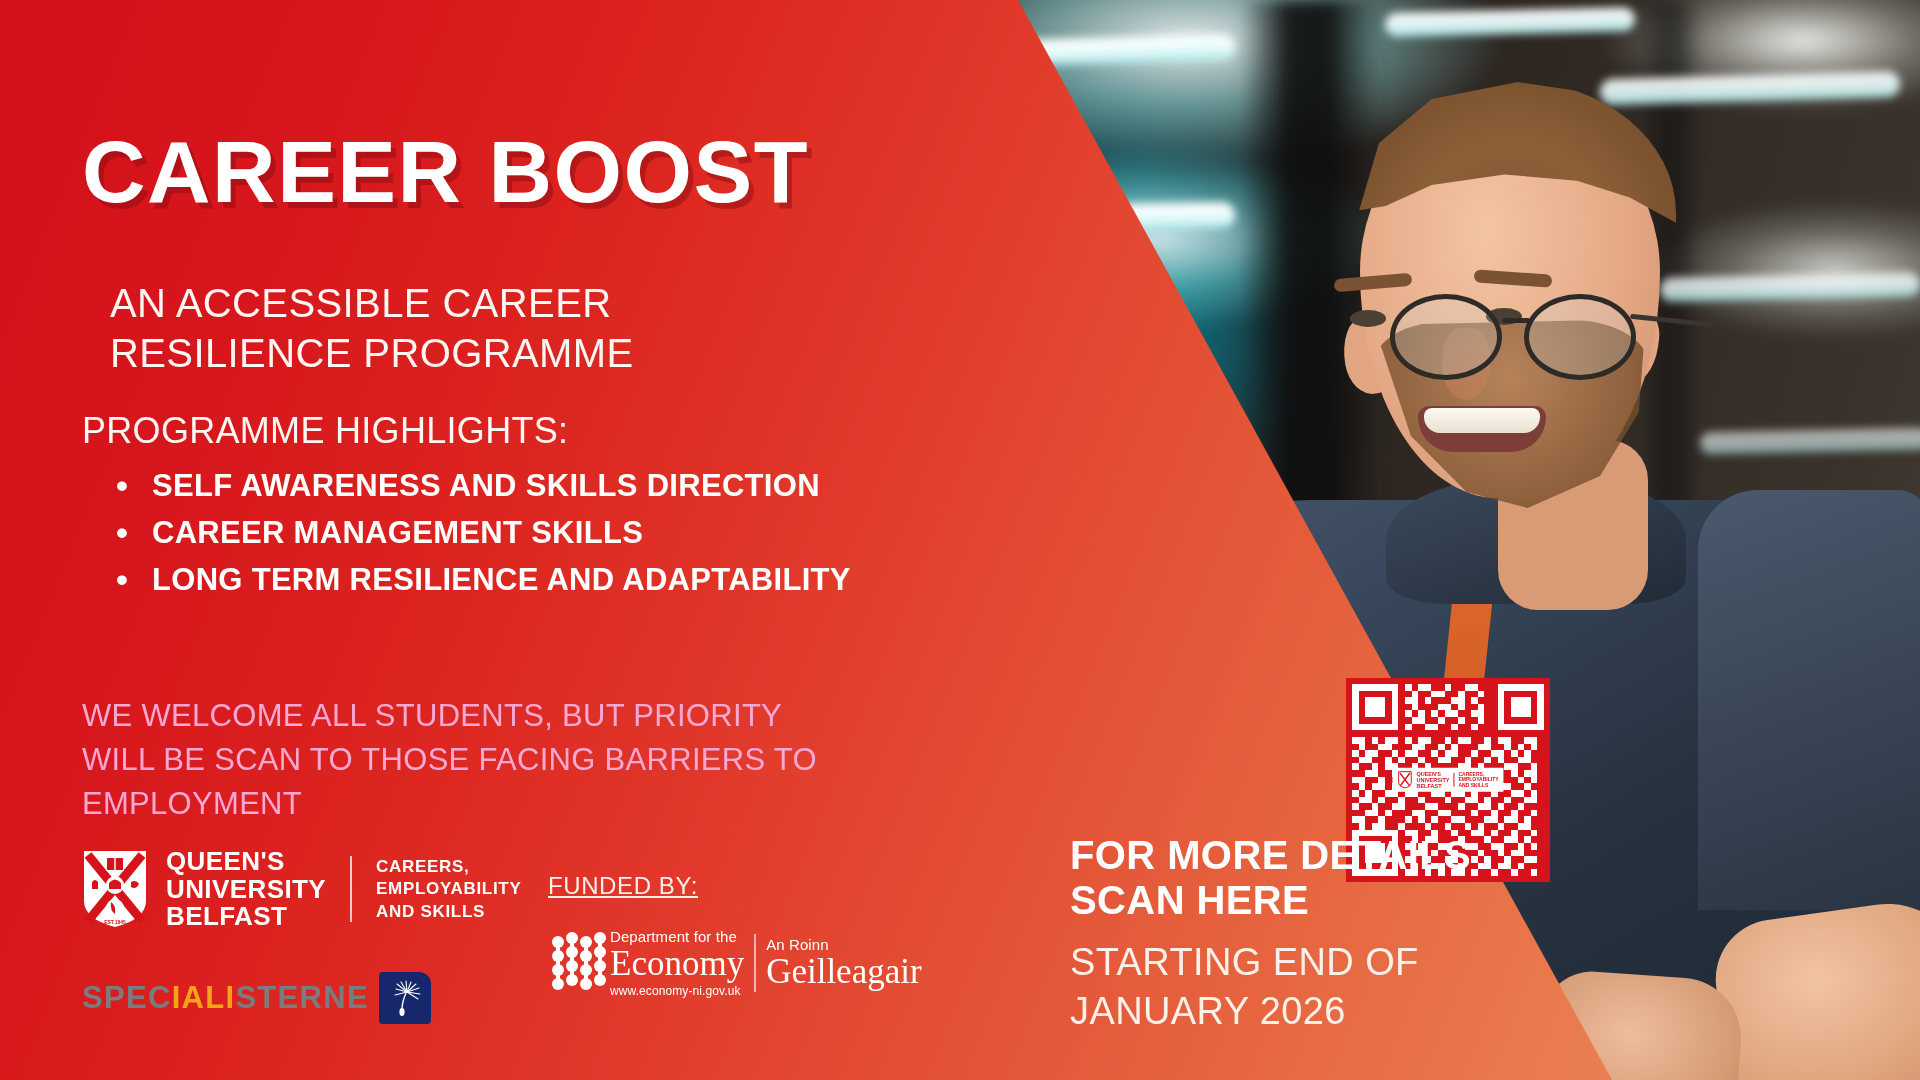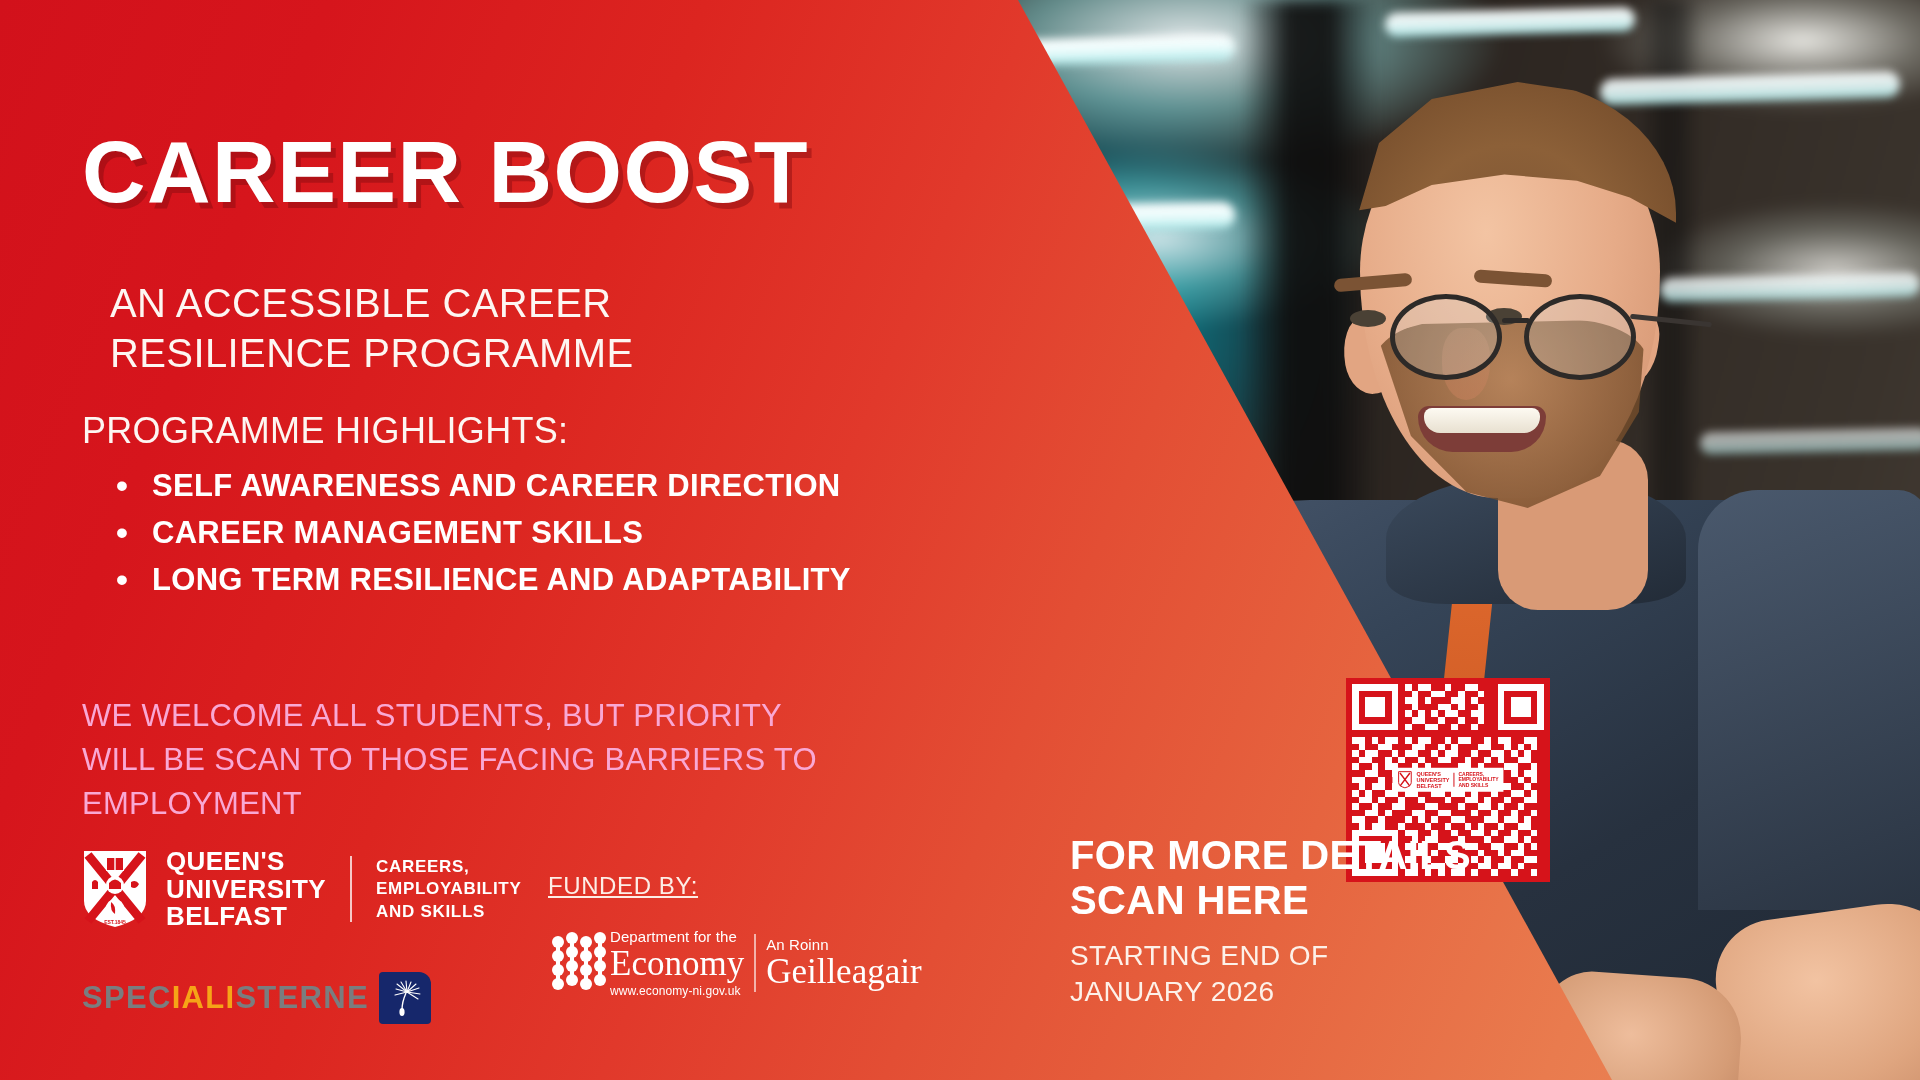--- a/index.html
+++ b/index.html
@@ -207,21 +207,21 @@
   .qr-logo .mini-t1 { font-size:5.5px; font-weight:700; color:#D6131A; line-height:1.12; }
   .qr-logo .mini-div { width:1px; height:14px; background:#D6131A; }
   .qr-logo .mini-t2 { font-size:5px; font-weight:700; color:#D6131A; line-height:1.14; }
 
   .scan {
     position:absolute; left:1070px; top:833px;
     font-size:40px; font-weight:700; color:#ffffff; line-height:1.12; letter-spacing:.4px;
   }
   .starting {
     position:absolute; left:1070px; top:938px;
-    font-size:28px; font-weight:400; color:#fdf1e9; line-height:1.28; letter-spacing:.4px;
+    font-size:38px; font-weight:400; color:#fdf1e9; line-height:1.28; letter-spacing:.4px;
   }
 </style>
 </head>
 <body>
 
 <div class="poster">
 
   <div class="photo">
     <div class="photo-bg"></div>
     <div class="pillar p1"></div>
@@ -272,21 +272,21 @@
     <div class="title">CAREER BOOST</div>
 
     <div class="subtitle">
       <div>AN ACCESSIBLE CAREER</div>
       <div>RESILIENCE PROGRAMME</div>
     </div>
 
     <div class="hl-label">PROGRAMME HIGHLIGHTS:</div>
 
     <ul class="bullets">
-      <li>SELF AWARENESS AND CAREER DIRECTION</li>
+      <li>SELF AWARENESS AND SKILLS DIRECTION</li>
       <li>CAREER MANAGEMENT SKILLS</li>
       <li>LONG TERM RESILIENCE AND ADAPTABILITY</li>
     </ul>
 
     <div class="welcome">
       <div>WE WELCOME ALL STUDENTS, BUT PRIORITY</div>
       <div>WILL BE SCAN TO THOSE FACING BARRIERS TO</div>
       <div>EMPLOYMENT</div>
     </div>
 

